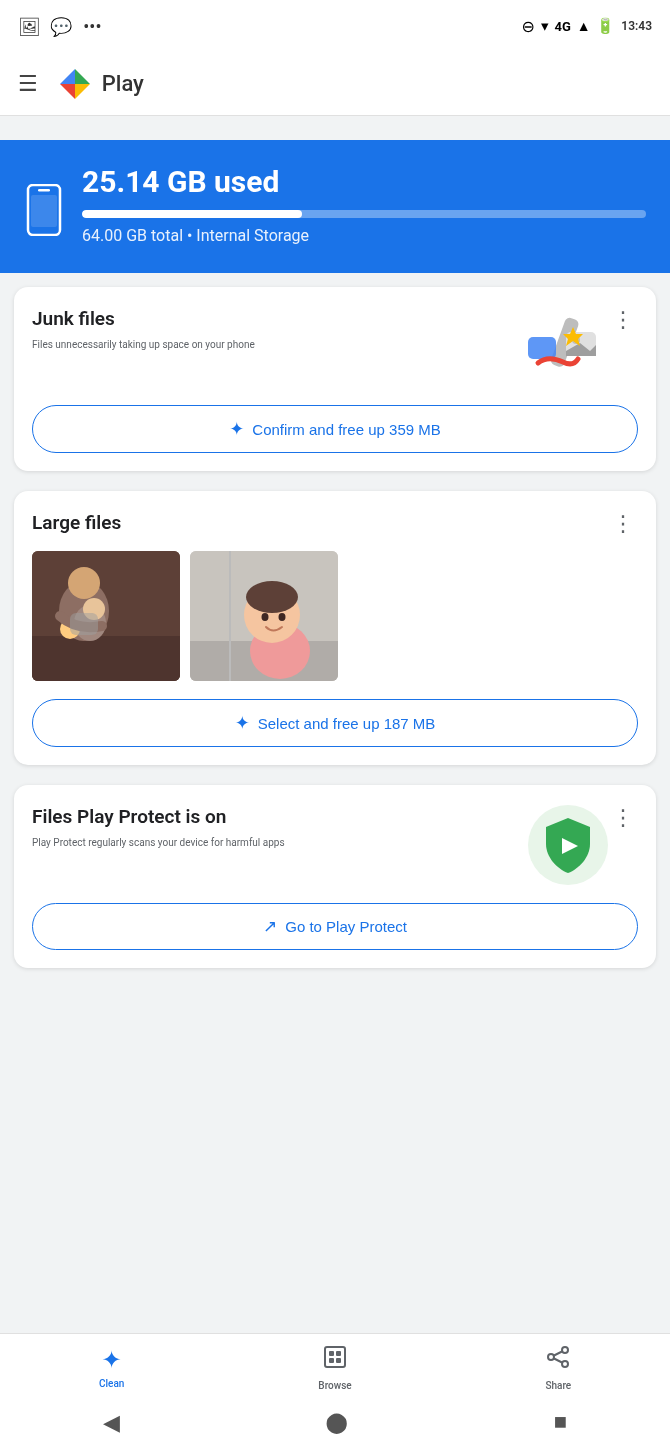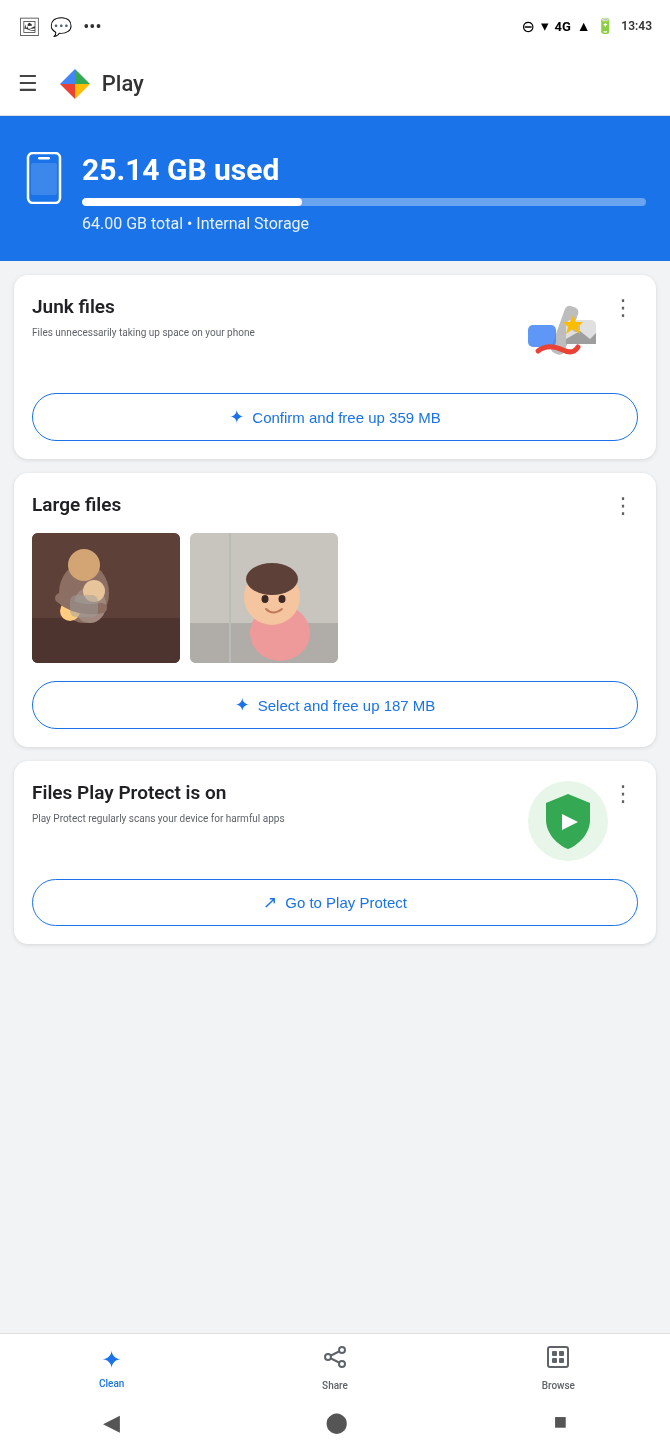--- a/index.html
+++ b/index.html
@@ -65,24 +65,25 @@
     .logo-square svg { width: 34px; height: 34px; }
     .app-title {
       font-size: 22px;
       font-weight: 500;
       color: #333;
     }
 
     
     .storage-banner {
       background: #1a73e8;
-      padding: 36px 24px 28px 24px;
-      display: flex;
-      align-items: flex-start;
+      padding: 24px 24px 28px 24px;
+      display: flex;
+      align-items: flex-end;
       gap: 18px;
+      margin-top: 24px;
     }
     .phone-icon {
       color: #fff;
       font-size: 38px;
       flex-shrink: 0;
     }
     .storage-info { flex: 1; }
     .storage-used {
       font-size: 30px;
       font-weight: 700;
@@ -106,21 +107,21 @@
       font-size: 16px;
       color: rgba(255,255,255,0.9);
     }
 
     
     .cards-container {
       flex: 1;
       padding: 14px 14px 0 14px;
       display: flex;
       flex-direction: column;
-      gap: 14px;
+      gap: 20px;
     }
     .card {
       background: #fff;
       border-radius: 14px;
       padding: 20px 18px 18px 18px;
       box-shadow: 0 1px 4px rgba(0,0,0,0.12);
     }
     .card-header {
       display: flex;
       justify-content: space-between;
@@ -400,40 +401,40 @@
 </div>
 
 <div class="bottom-nav">
   <div class="nav-item active">
     <span class="nav-item-icon">✦</span>
     <span class="nav-item-label">Clean</span>
   </div>
   <div class="nav-item">
     <span class="nav-item-icon">
       <svg width="26" height="26" viewBox="0 0 26 26" fill="none" xmlns="http://www.w3.org/2000/svg">
+        <rect x="3" y="3" width="20" height="20" rx="2" stroke="#5f6368" stroke-width="2" fill="none"></rect>
+        <rect x="7" y="7" width="5" height="5" rx="1" fill="#5f6368"></rect>
+        <rect x="14" y="7" width="5" height="5" rx="1" fill="#5f6368"></rect>
+        <rect x="7" y="14" width="5" height="5" rx="1" fill="#5f6368"></rect>
+        <rect x="14" y="14" width="5" height="5" rx="1" fill="#5f6368"></rect>
+      </svg>
+    </span>
+    <span class="nav-item-label">Browse</span>
+  </div>
+  <div class="nav-item">
+    <span class="nav-item-icon">
+      <svg width="26" height="26" viewBox="0 0 26 26" fill="none" xmlns="http://www.w3.org/2000/svg">
         <circle cx="20" cy="6" r="3" stroke="#5f6368" stroke-width="2" fill="none"></circle>
         <circle cx="6" cy="13" r="3" stroke="#5f6368" stroke-width="2" fill="none"></circle>
         <circle cx="20" cy="20" r="3" stroke="#5f6368" stroke-width="2" fill="none"></circle>
         <line x1="9" y1="11.5" x2="17" y2="7.5" stroke="#5f6368" stroke-width="2"></line>
         <line x1="9" y1="14.5" x2="17" y2="18.5" stroke="#5f6368" stroke-width="2"></line>
       </svg>
     </span>
     <span class="nav-item-label">Share</span>
   </div>
-  <div class="nav-item">
-    <span class="nav-item-icon">
-      <svg width="26" height="26" viewBox="0 0 26 26" fill="none" xmlns="http://www.w3.org/2000/svg">
-        <rect x="3" y="3" width="20" height="20" rx="2" stroke="#5f6368" stroke-width="2" fill="none"></rect>
-        <rect x="7" y="7" width="5" height="5" rx="1" fill="#5f6368"></rect>
-        <rect x="14" y="7" width="5" height="5" rx="1" fill="#5f6368"></rect>
-        <rect x="7" y="14" width="5" height="5" rx="1" fill="#5f6368"></rect>
-        <rect x="14" y="14" width="5" height="5" rx="1" fill="#5f6368"></rect>
-      </svg>
-    </span>
-    <span class="nav-item-label">Browse</span>
-  </div>
 </div>
 
 <div class="system-nav">
   <span class="sys-nav-btn">◀</span>
   <span class="sys-nav-btn" style="font-size:20px;">⬤</span>
   <span class="sys-nav-btn">■</span>
 </div>
 
 </body></html>

